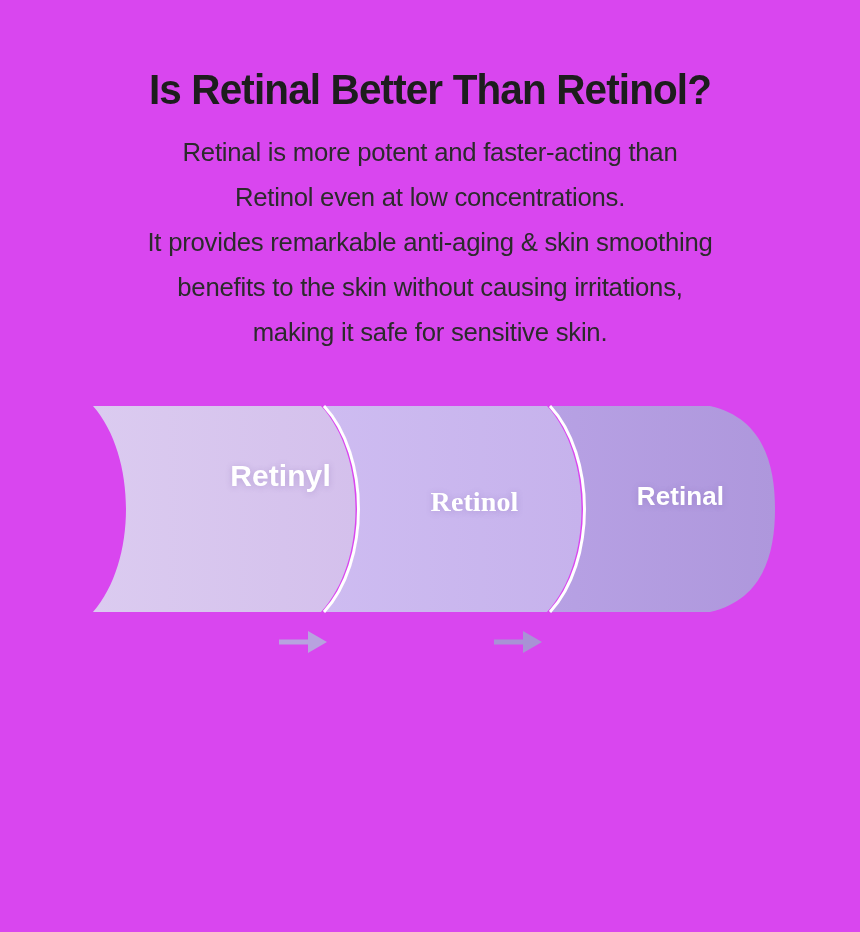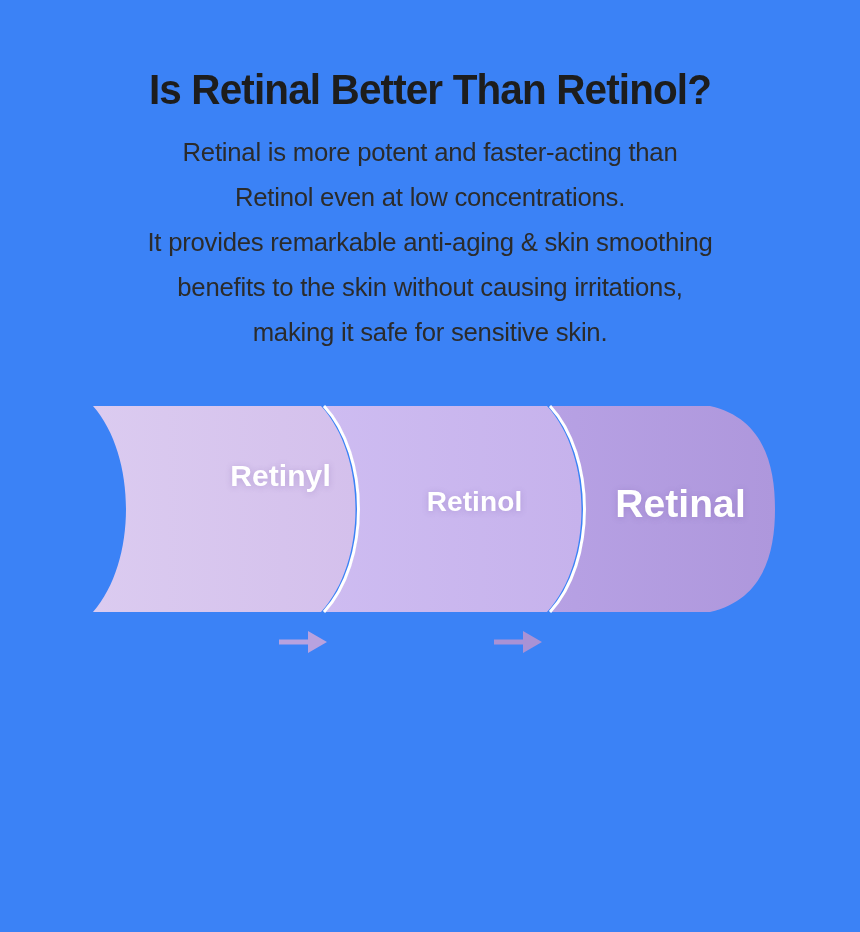--- a/index.html
+++ b/index.html
@@ -14,21 +14,21 @@
     position: relative;
     overflow: hidden;
     font-family: "Liberation Sans", sans-serif;
     color: #231f20;
     -webkit-font-smoothing: antialiased;
   }
 
   .page {
     position: absolute;
     inset: 0;
-    background: #3b82f6;
+    background: #d946ef;
   }
 
   
   .headline {
     position: absolute;
     top: 36px;
     left: 0;
     width: 860px;
     text-align: center;
     font-size: 43px;
@@ -90,26 +90,27 @@
     left: 108px;
     top: 55px;
     width: 175px;
     font-size: 30px;
   }
   .seg-label.s1 {
     left: 297px;
     top: 82px;
     width: 185px;
     font-size: 28px;
+    font-family: Liberation Serif, serif;
   }
   .seg-label.s2 {
     left: 498px;
     top: 78px;
     width: 195px;
-    font-size: 39px;
+    font-size: 26px;
   }
 
   
   .arrow {
     position: absolute;
     top: 218px;
     width: 56px;
     height: 40px;
   }
   .arrow.a0 { left: 190px; }

